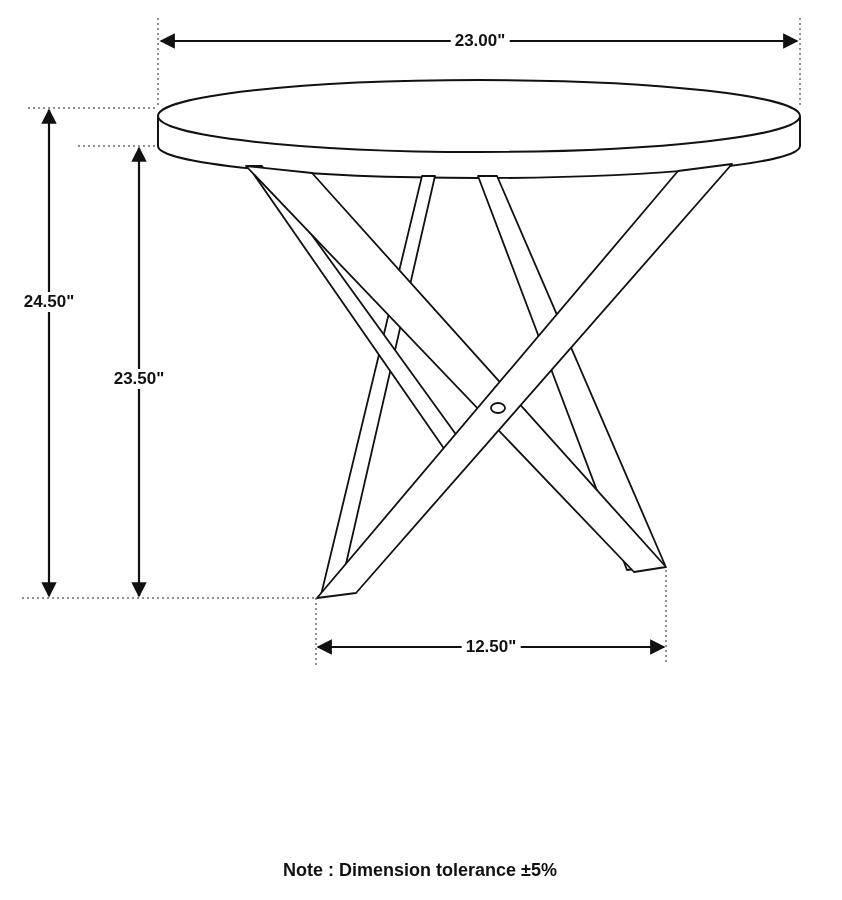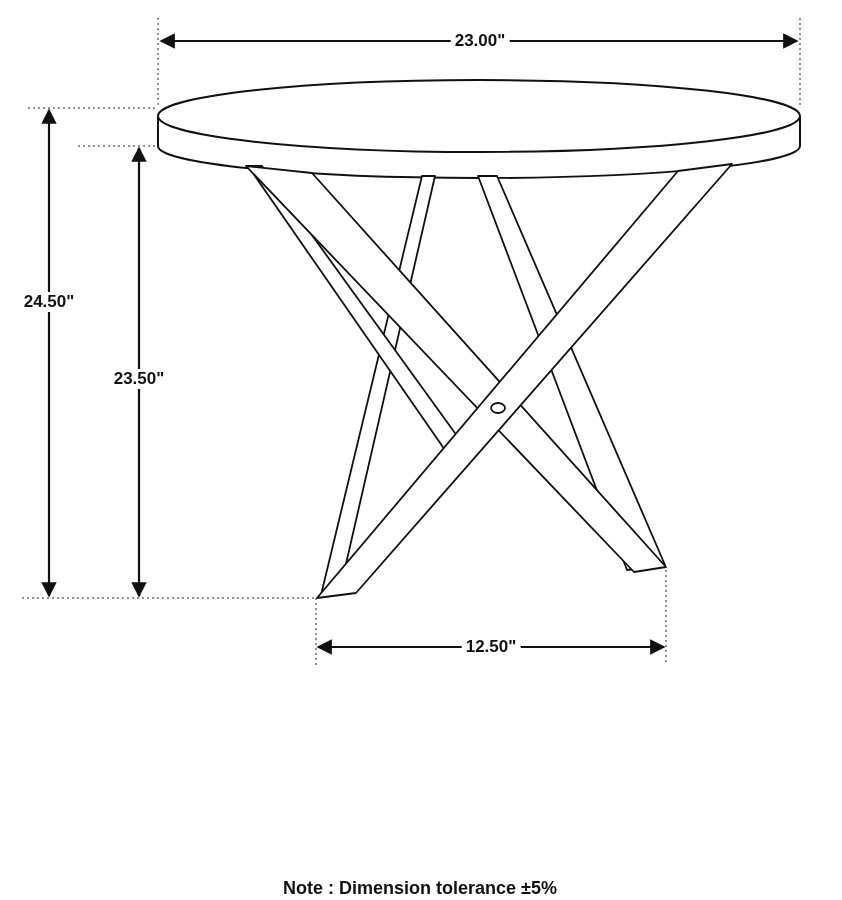--- a/index.html
+++ b/index.html
@@ -53,13 +53,13 @@
     <polygon points="678,171 732,164 356,593 317,598"></polygon>
   </g>
 
   <ellipse cx="498" cy="408" rx="7" ry="5" fill="#fff" stroke="#111" stroke-width="1.8"></ellipse>
 </svg>
 
 <div class="lbl dim" style="left:480px; top:41px;">23.00"</div>
 <div class="lbl dim" style="left:49px; top:302px;">24.50"</div>
 <div class="lbl dim" style="left:139px; top:379px;">23.50"</div>
 <div class="lbl dim" style="left:491px; top:647px;">12.50"</div>
-<div class="lbl note" style="left:420px; top:870px;margin-top:18px;">Note : Dimension tolerance ±5%</div>
+<div class="lbl note" style="left:420px; top:870px;">Note : Dimension tolerance ±5%</div>
 
 </body></html>

